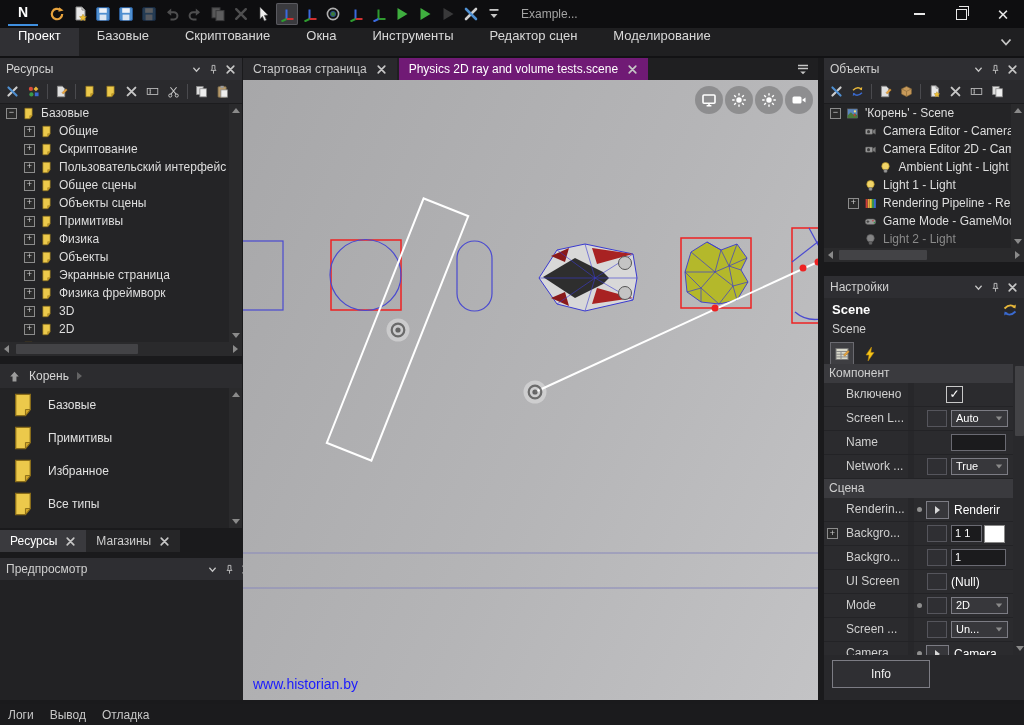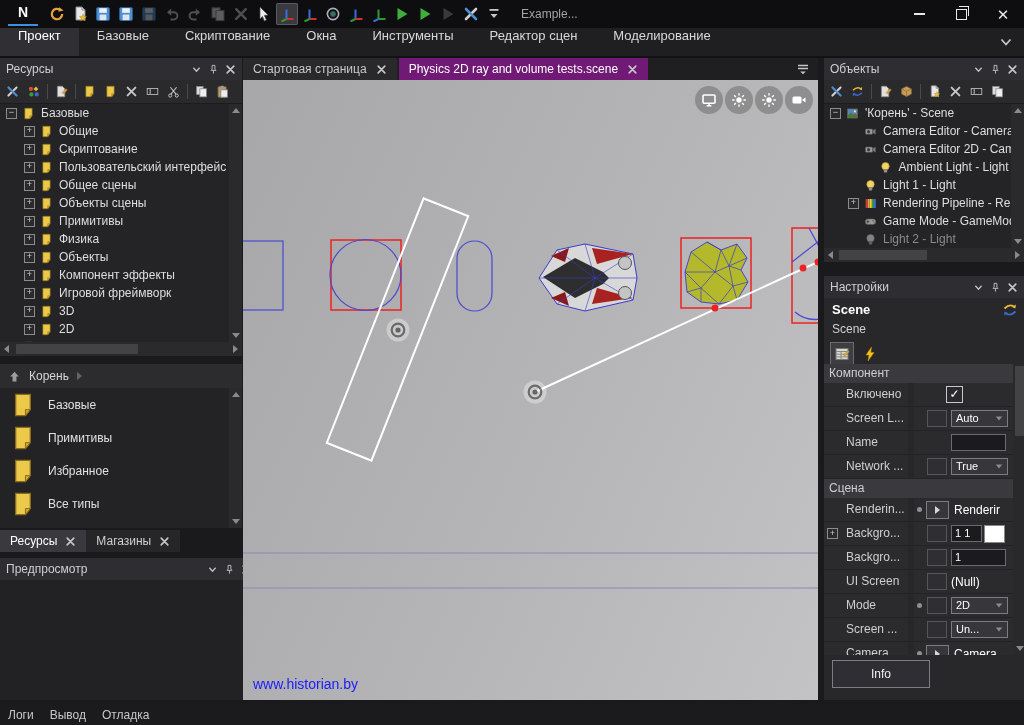--- a/index.html
+++ b/index.html
@@ -593,28 +593,28 @@
           <svg class="ic small folder ticon">
             <use href="#i-folder"></use>
           </svg>
           <span>Объекты</span>
         </div>
         <div class="trow" style="padding-left: 24px;">
           <span class="texp">+</span>
           <svg class="ic small folder ticon">
             <use href="#i-folder"></use>
           </svg>
-          <span>Компонент эффекты</span>
-        </div>
-        <div class="trow" style="padding-left: 24px;">
-          <span class="texp">+</span>
-          <svg class="ic small folder ticon">
-            <use href="#i-folder"></use>
-          </svg>
-          <span>Игровой фреймворк</span>
+          <span>Экранные страница</span>
+        </div>
+        <div class="trow" style="padding-left: 24px;">
+          <span class="texp">+</span>
+          <svg class="ic small folder ticon">
+            <use href="#i-folder"></use>
+          </svg>
+          <span>Физика фреймворк</span>
         </div>
         <div class="trow" style="padding-left: 24px;">
           <span class="texp">+</span>
           <svg class="ic small folder ticon">
             <use href="#i-folder"></use>
           </svg>
           <span>3D</span>
         </div>
         <div class="trow" style="padding-left: 24px;">
           <span class="texp">+</span>

